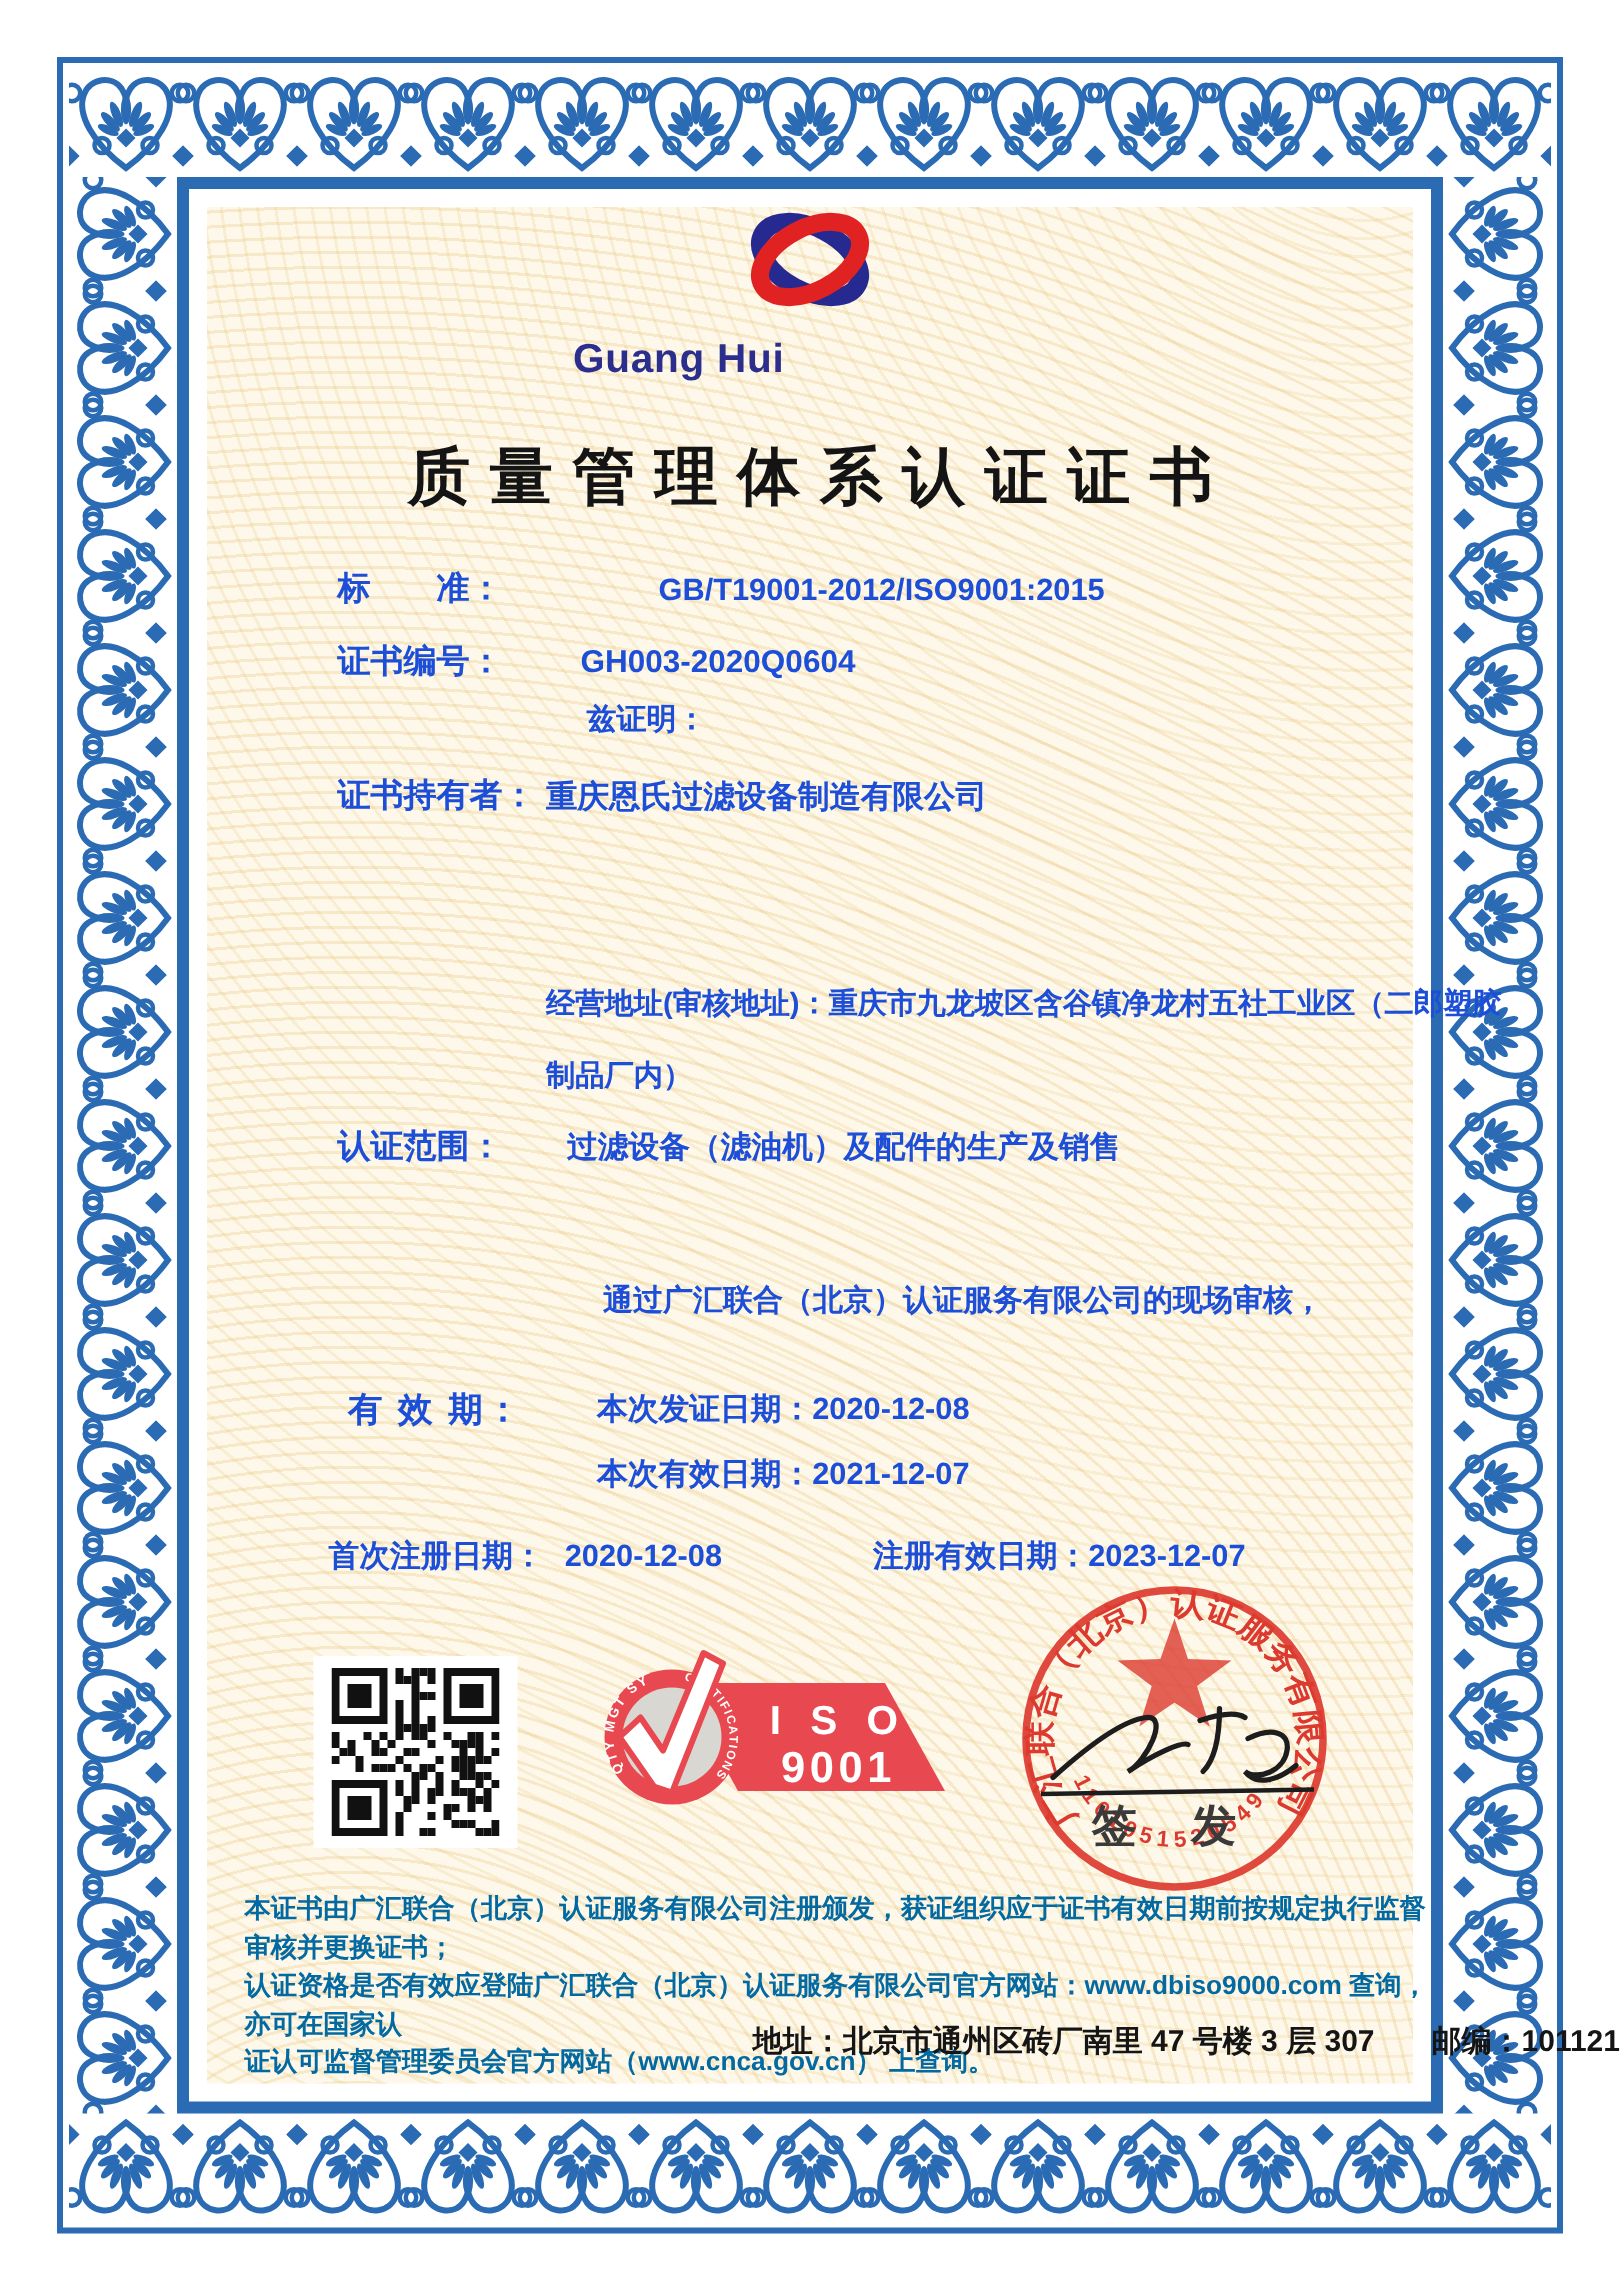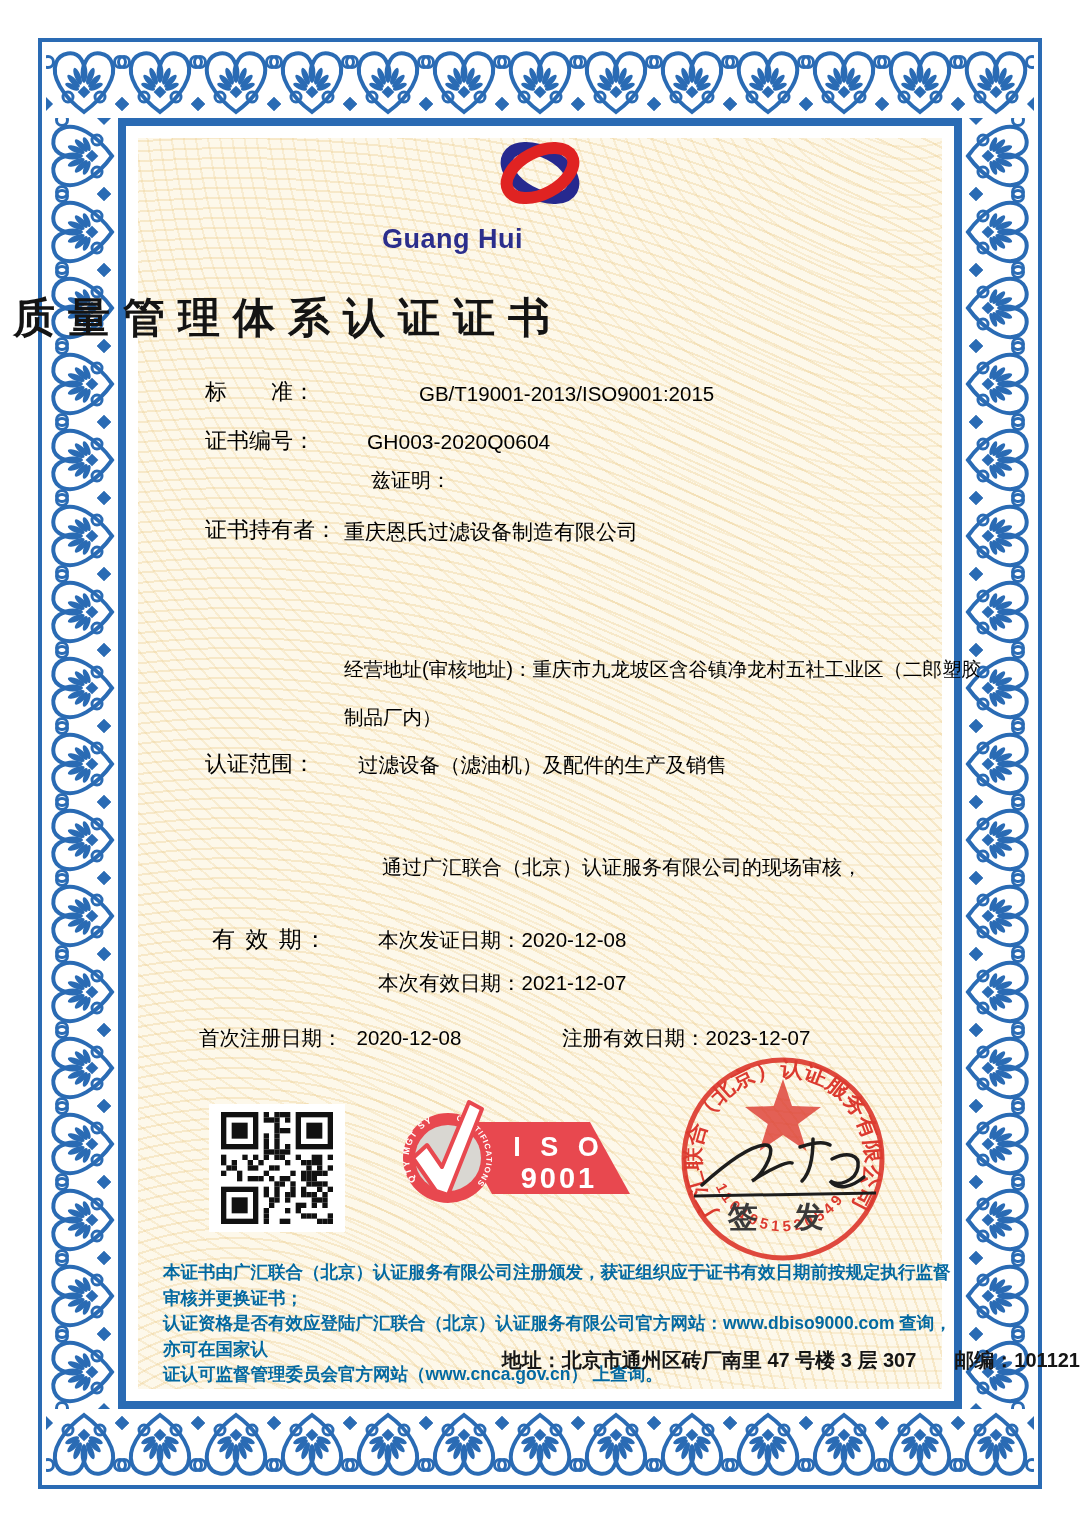--- a/index.html
+++ b/index.html
@@ -8,24 +8,24 @@
   .abs{position:absolute;}
   .outer-line{position:absolute;left:38px;top:38px;right:38px;bottom:38px;
               border:4px solid #2a6bb4;}
   .inner-line{position:absolute;left:118px;top:118px;right:118px;bottom:118px;
               border:8px solid #2a6bb4;}
   .paper{position:absolute;left:138px;top:138px;right:138px;bottom:138px;
          background-color:#fdf8ea;
          background-image:
            repeating-radial-gradient(circle at 12% 112%, rgba(233,196,122,.30) 0 2px, transparent 2px 10px),
            repeating-radial-gradient(circle at 96% -8%, rgba(233,196,122,.22) 0 2px, transparent 2px 12px);}
-  .t{position:absolute;font-weight:normal;color:#000000;white-space:nowrap;line-height:1.15;}
+  .t{position:absolute;font-weight:bold;color:#1d4ed8;white-space:nowrap;line-height:1.15;margin-left:20px;}
   .brand{position:absolute;left:0;width:905px;top:224px;text-align:center;
          font-size:27px;font-weight:bold;color:#2b2e8c;letter-spacing:.5px;}
-  .title{position:absolute;left:0;width:1080px;top:290px;
+  .title{position:absolute;left:0;width:1080px;top:290px;text-align:center;
          font-size:42px;font-weight:800;color:#141414;letter-spacing:13px;text-indent:13px;}
   .footer{position:absolute;left:163px;top:1260px;width:800px;font-weight:bold;
           color:#0369a1;font-size:17.5px;line-height:25.5px;}
   .addr-row{position:absolute;left:0;width:1080px;top:1347px;text-align:right;
             font-weight:bold;font-size:20px;color:#151515;}
   .addr-row .gap{display:inline-block;width:38px;}
   .qr-panel{position:absolute;left:209px;top:1104px;width:136px;height:128px;background:#ffffff;
             display:flex;align-items:center;justify-content:center;}
   svg text{font-family:"Liberation Sans","DejaVu Sans",sans-serif;}
 </style>
@@ -132,21 +132,21 @@
 
   <svg class="abs" style="left:472px;top:126px" width="136" height="96" viewBox="0 0 136 96">
     <ellipse cx="68" cy="47" rx="36" ry="21" fill="none" stroke="#26298f" stroke-width="12" transform="rotate(28 68 47)"></ellipse>
     <ellipse cx="68" cy="47" rx="36" ry="21" fill="none" stroke="#e02322" stroke-width="12" transform="rotate(-28 68 47)"></ellipse>
   </svg>
   <div class="brand">Guang Hui</div>
 
   <div class="title">质量管理体系认证证书</div>
 
   <div class="t" style="left:205px;top:379px;font-size:22px">标　　准：</div>
-  <div class="t" style="left:419px;top:382px;font-size:20.5px">GB/T19001-2013/ISO9001:2015</div>
+  <div class="t" style="left:419px;top:382px;font-size:20.5px">GB/T19001-2012/ISO9001:2015</div>
 
   <div class="t" style="left:205px;top:428px;font-size:22px">证书编号：</div>
   <div class="t" style="left:367px;top:430px;font-size:21px">GH003-2020Q0604</div>
 
   <div class="t" style="left:371px;top:469px;font-size:20px">兹证明：</div>
 
   <div class="t" style="left:205px;top:517px;font-size:22px">证书持有者：</div>
   <div class="t" style="left:344px;top:520px;font-size:21px">重庆恩氏过滤设备制造有限公司</div>
 
 

